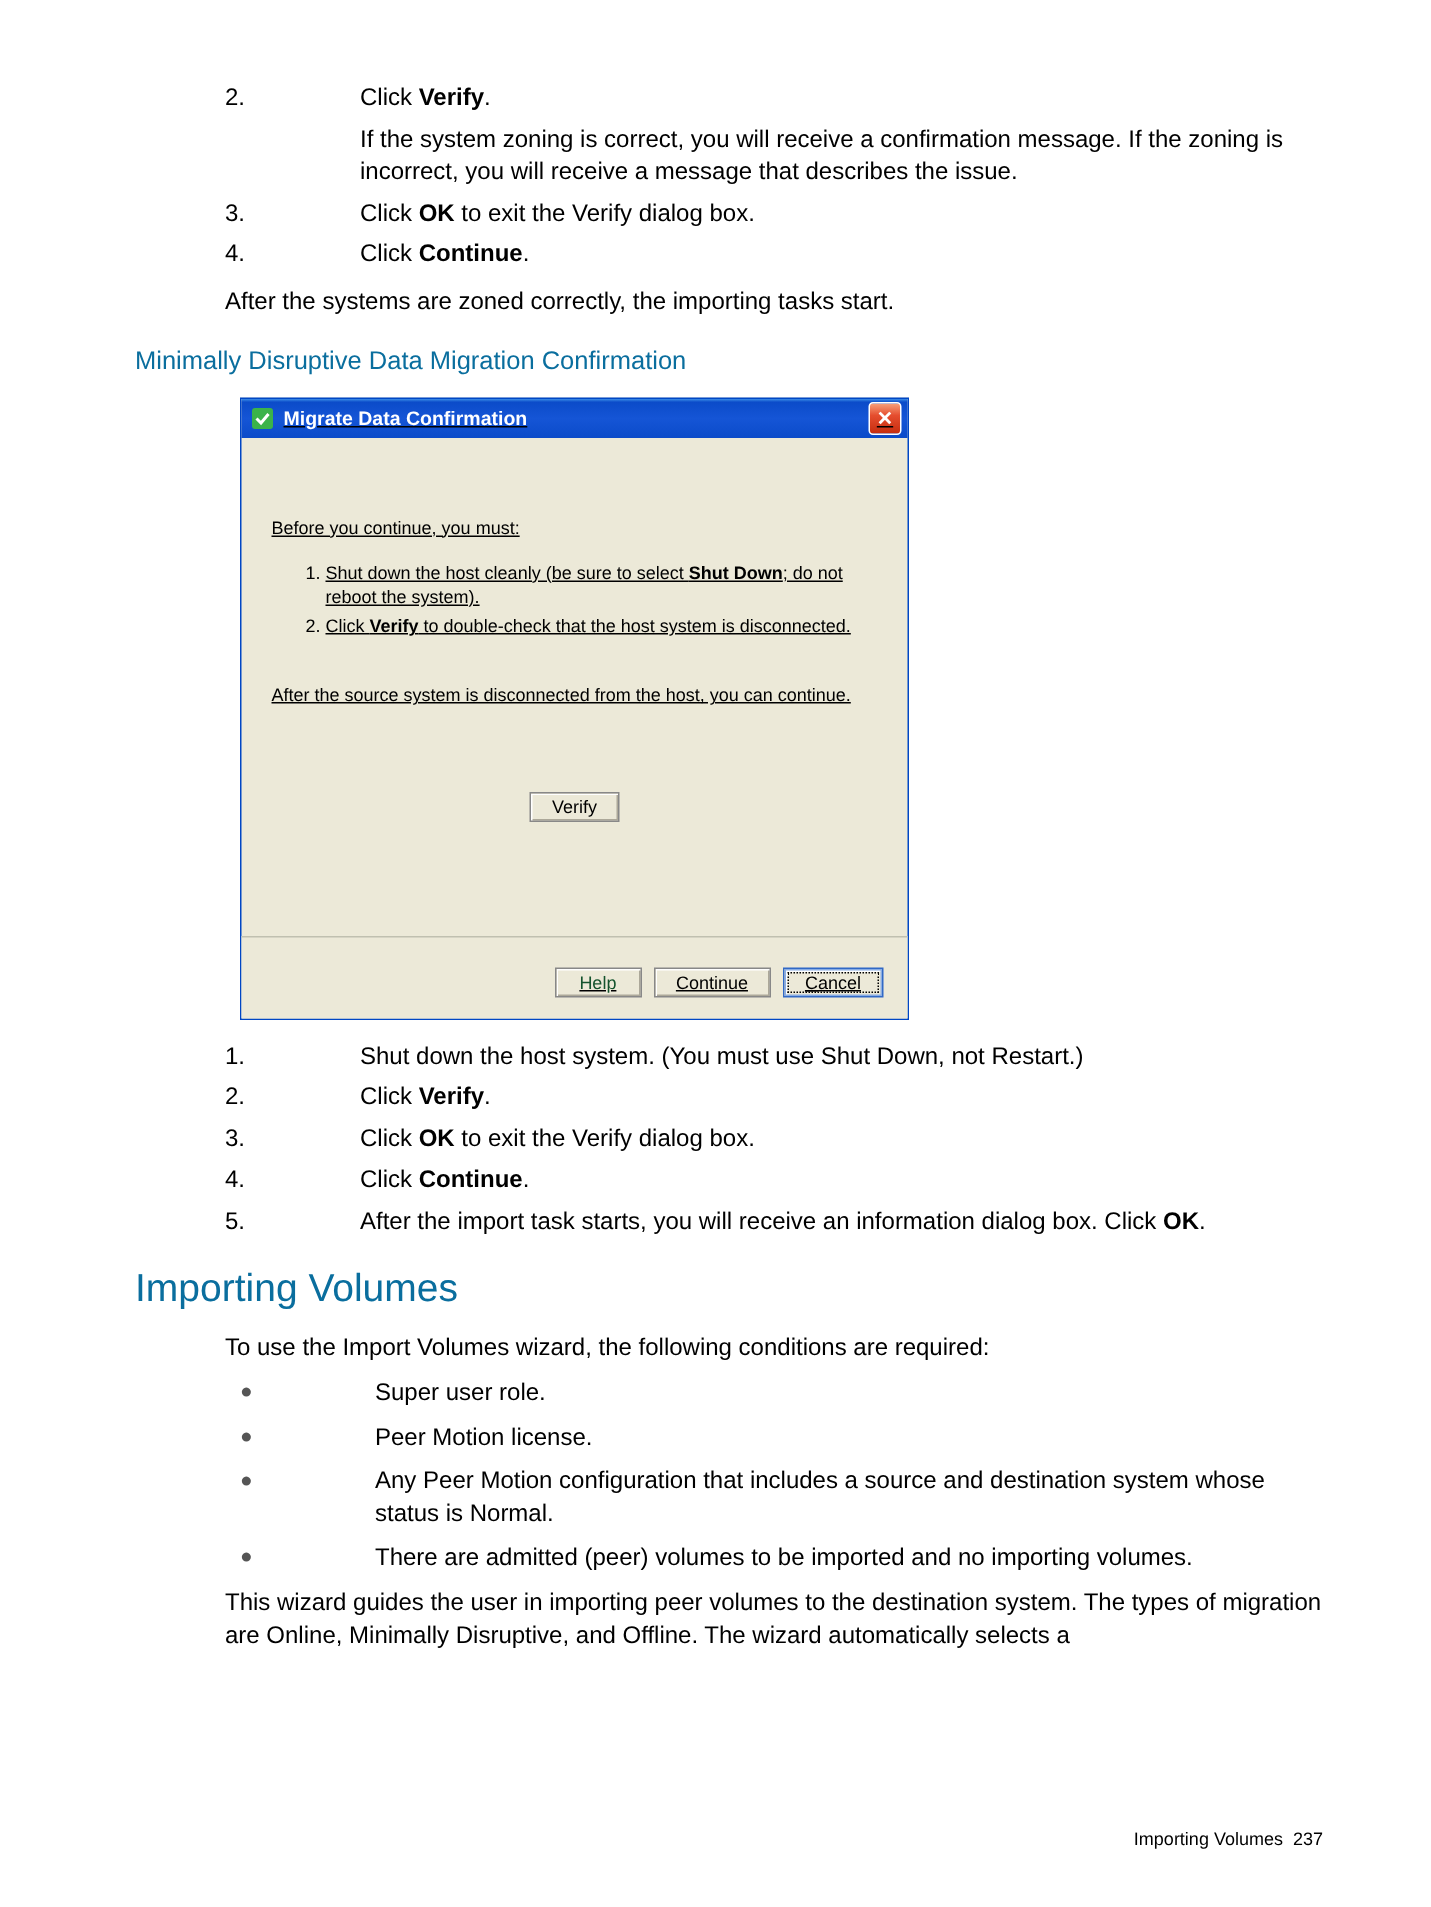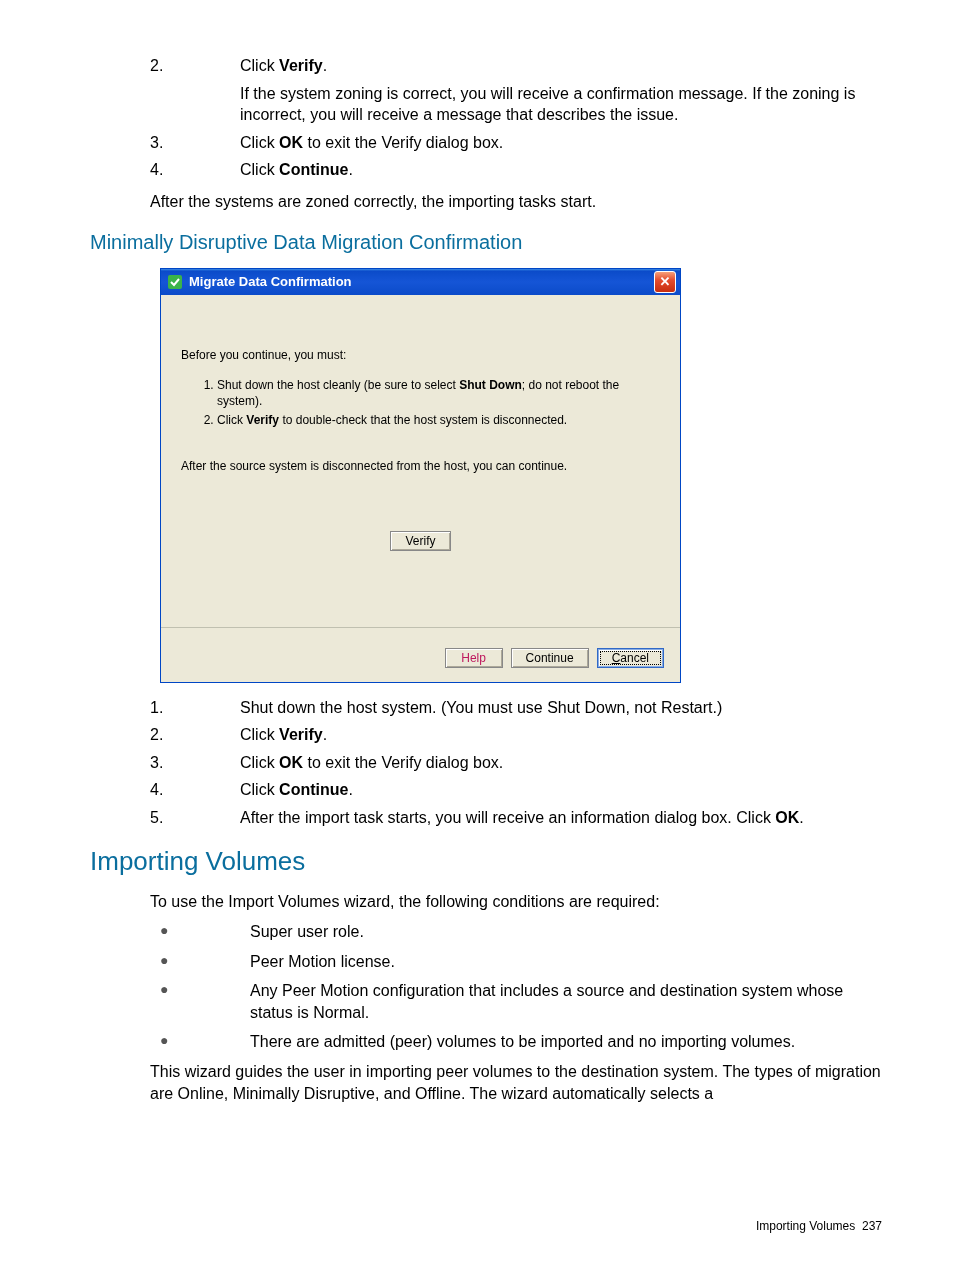--- a/index.html
+++ b/index.html
@@ -39,35 +39,36 @@
   .sub-para {
     margin-top: 6px;
   }
   .after-para {
     margin: 6px 0 18px 60px;
     line-height: 1.35;
   }
   .section-h3 {
     color: #0a6e9e;
     font-weight: normal;
-    font-size: 20px;
+    font-size: 17px;
     margin: 10px 0 14px 0;
   }
   .section-h2 {
     color: #0a6e9e;
     font-weight: normal;
     font-size: 26px;
     margin: 18px 0 8px 0;
   }
   .bold { font-weight: bold; }
 
   
   .dialog-wrap {
     margin: 12px 0 14px 70px;
-    width: 521px;
+    width: 446px;
+    text-decoration: underline;
   }
   .dialog {
     border: 1px solid #0046c5;
     background: #ece9d8;
     font-family: Tahoma, Arial, sans-serif;
     font-size: 12px;
     color: #000;
   }
   .titlebar {
     background: linear-gradient(to bottom, #3a8be6 0%, #0b4bc9 8%, #1555d6 50%, #0b4bc9 100%);
@@ -119,21 +120,21 @@
   }
   .dlg-btn {
     font-family: Tahoma, Arial, sans-serif;
     font-size: 12px;
     padding: 2px 14px;
     background: #ece9d8;
     border: 1px solid #888;
     box-shadow: inset 1px 1px 0 #fff, inset -1px -1px 0 #aca899;
     min-width: 58px;
   }
-  .dlg-btn.disabled { color: #be185d; }
+  .dlg-btn.disabled { color: #14532d; }
   .footer-bar {
     border-top: 1px solid #c0c0b0;
     background: #ece9d8;
     padding: 20px 16px 14px 16px;
     display: flex;
     justify-content: flex-end;
     gap: 8px;
   }
   .dlg-btn.focus {
     outline: 1px dotted #000;

